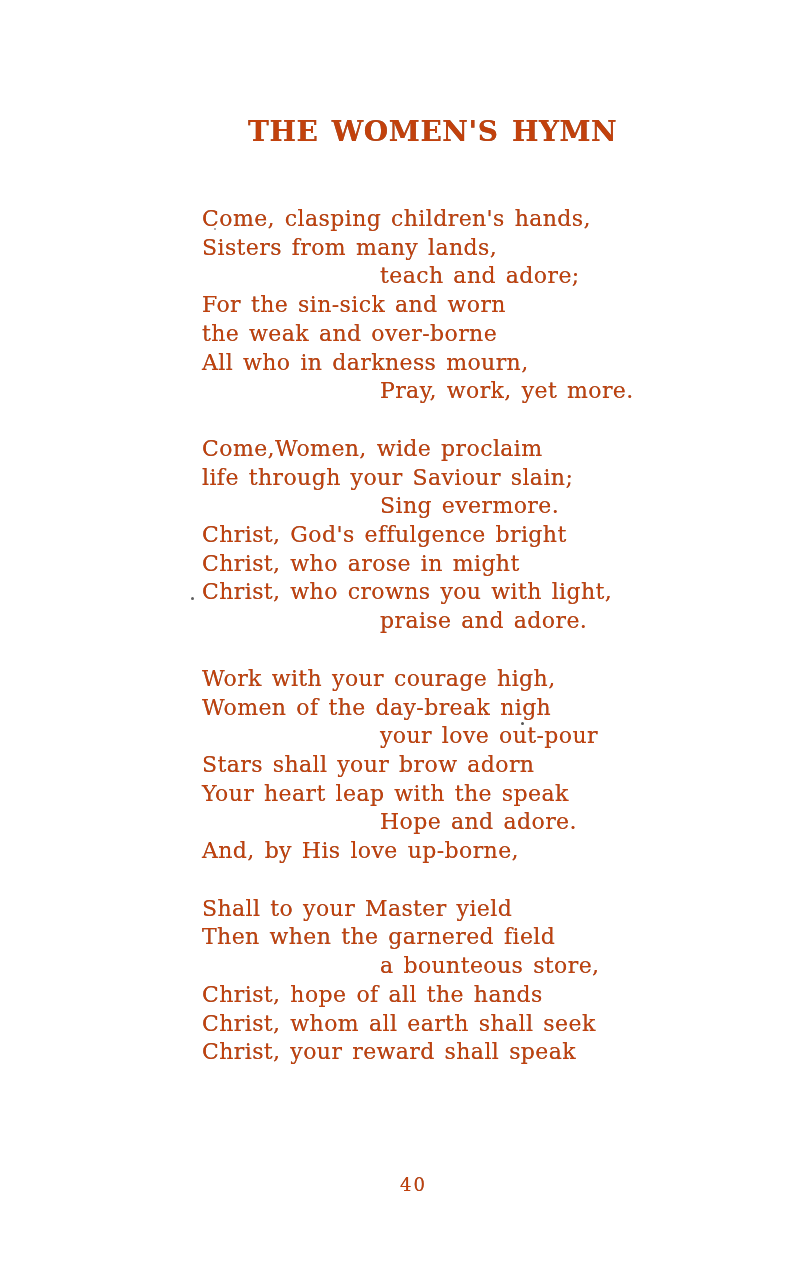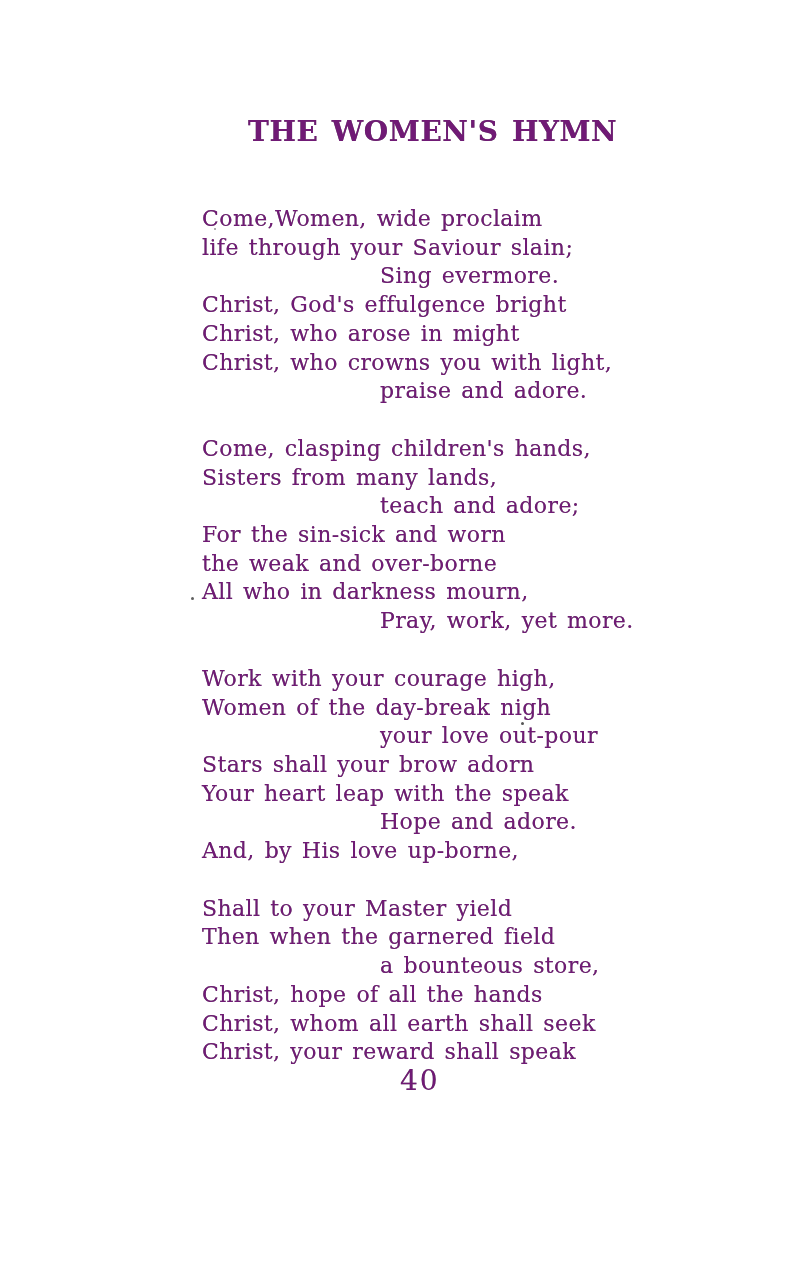--- a/index.html
+++ b/index.html
@@ -10,21 +10,21 @@
   .page {
     position: relative;
     width: 810px;
     height: 1274px;
     margin: 0 auto;
     background: #ffffff;
     overflow: hidden;
     box-sizing: border-box;
     padding: 118px 0 0 202px;
     font-family: "DejaVu Serif", "Liberation Serif", serif;
-    color: #701a75;
+    color: #c2410c;
   }
   .title {
     margin: 0 0 0 46px;
     font-size: 28px;
     line-height: 28px;
     font-weight: 700;
     letter-spacing: 0.6px;
     word-spacing: 3px;
     white-space: nowrap;
     text-shadow: 0 0 0.5px rgba(0,0,0,0.55);
@@ -43,22 +43,23 @@
     line-height: 28.7px;
     letter-spacing: 0.4px;
     word-spacing: 2.5px;
     white-space: nowrap;
     text-shadow: 0 0 0.5px rgba(0,0,0,0.5);
   }
   .line.indent {
     padding-left: 178px;
   }
   .page-number {
+    margin-top: 104px;
     margin-left: 198px;
-    font-size: 28px;
+    font-size: 18px;
     line-height: 28px;
     letter-spacing: 2px;
     text-shadow: 0 0 0.5px rgba(0,0,0,0.5);
   }
   .speck {
     position: absolute;
     background: #2a2a2a;
     border-radius: 50%;
   }
   .speck.s1 { left: 191px; top: 597px; width: 3px; height: 3px; opacity: 0.75; }
@@ -68,37 +69,37 @@
 </head>
 <body>
 
 <div class="page">
 
   <h1 class="title">THE WOMEN'S HYMN</h1>
 
   <div class="poem">
 
     <div class="stanza">
+      <div class="line">Come, clasping children's hands,</div>
+      <div class="line">Sisters from many lands,</div>
+      <div class="line indent">teach and adore;</div>
+      <div class="line">For the sin-sick and worn</div>
+      <div class="line">the weak and over-borne</div>
+      <div class="line">All who in darkness mourn,</div>
+      <div class="line indent">Pray, work, yet more.</div>
+    </div>
+
+    <div class="stanza">
       <div class="line">Come,Women, wide proclaim</div>
       <div class="line">life through your Saviour slain;</div>
       <div class="line indent">Sing evermore.</div>
       <div class="line">Christ, God's effulgence bright</div>
       <div class="line">Christ, who arose in might</div>
       <div class="line">Christ, who crowns you with light,</div>
       <div class="line indent">praise and adore.</div>
-    </div>
-
-    <div class="stanza">
-      <div class="line">Come, clasping children's hands,</div>
-      <div class="line">Sisters from many lands,</div>
-      <div class="line indent">teach and adore;</div>
-      <div class="line">For the sin-sick and worn</div>
-      <div class="line">the weak and over-borne</div>
-      <div class="line">All who in darkness mourn,</div>
-      <div class="line indent">Pray, work, yet more.</div>
     </div>
 
     <div class="stanza">
       <div class="line">Work with your courage high,</div>
       <div class="line">Women of the day-break nigh</div>
       <div class="line indent">your love out-pour</div>
       <div class="line">Stars shall your brow adorn</div>
       <div class="line">Your heart leap with the speak</div>
       <div class="line indent">Hope and adore.</div>
       <div class="line">And, by His love up-borne,</div>

